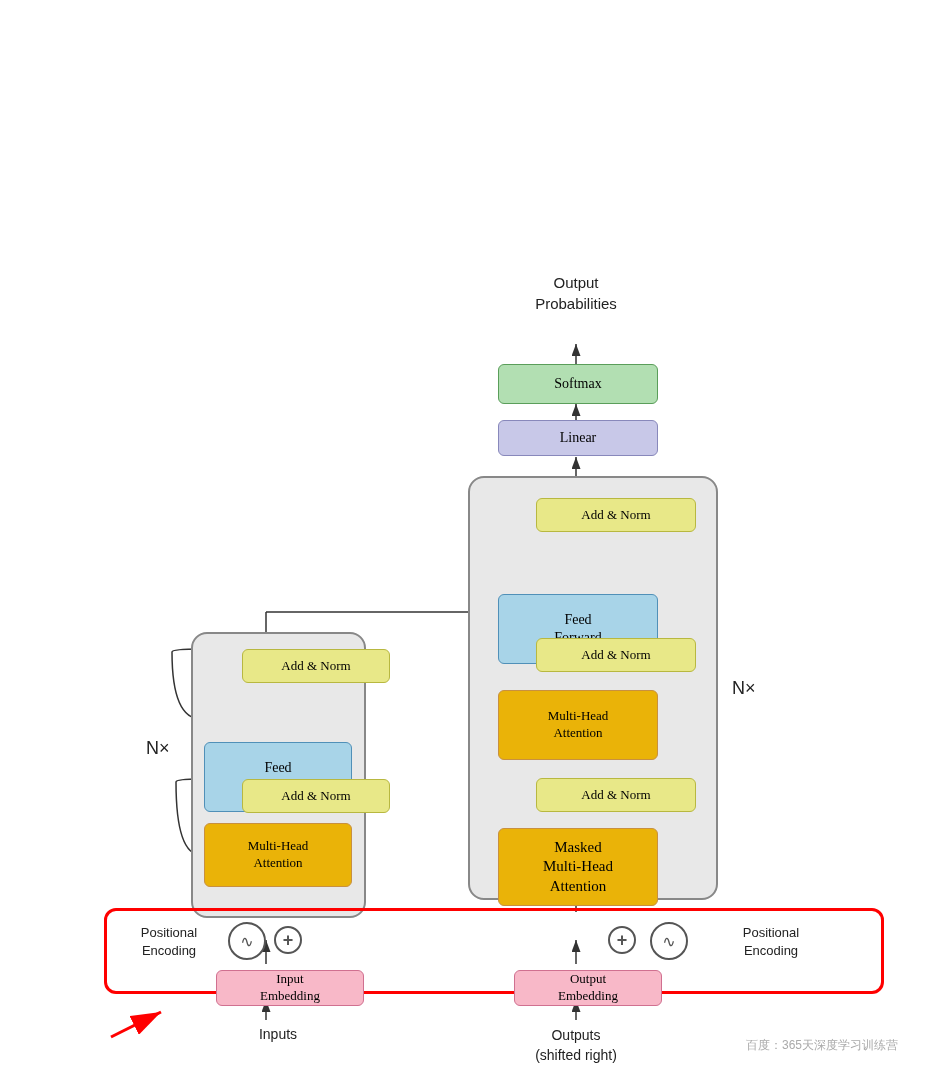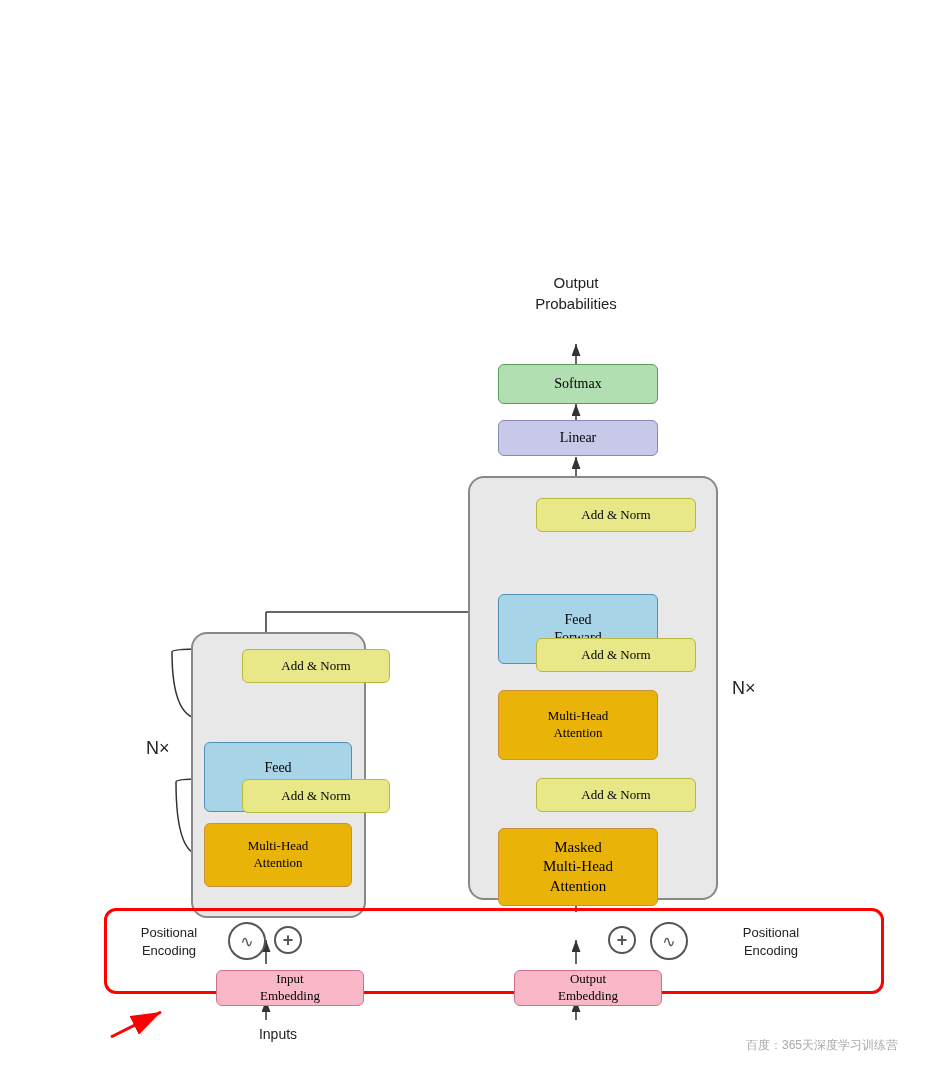--- a/index.html
+++ b/index.html
@@ -317,20 +317,23 @@
     </div>
 
     <div class="box pink-box" style="top: 928px; left: 456px; width: 148px; height: 36px; font-size: 13px;">
       Output<br>Embedding
     </div>
 
     <div class="label" style="top: 984px; left: 158px; width: 148px; font-size: 14px; text-align: center;">
       Inputs
     </div>
 
+    <div class="label" style="top: 984px; left: 456px; width: 148px; font-size: 14px; text-align: center; line-height: 1.4;">
+      Outputs<br>(shifted right)
+    </div>
 
     <div class="red-arrow" style="top: 960px; left: 60px;">
       <svg width="70" height="40">
         <defs>
           <marker id="red-arrow-head" markerWidth="10" markerHeight="7" refX="10" refY="3.5" orient="auto">
             <polygon points="0 0, 10 3.5, 0 7" fill="red"></polygon>
           </marker>
         </defs>
         <line x1="5" y1="35" x2="55" y2="10" stroke="red" stroke-width="3" marker-end="url(#red-arrow-head)"></line>
       </svg>

